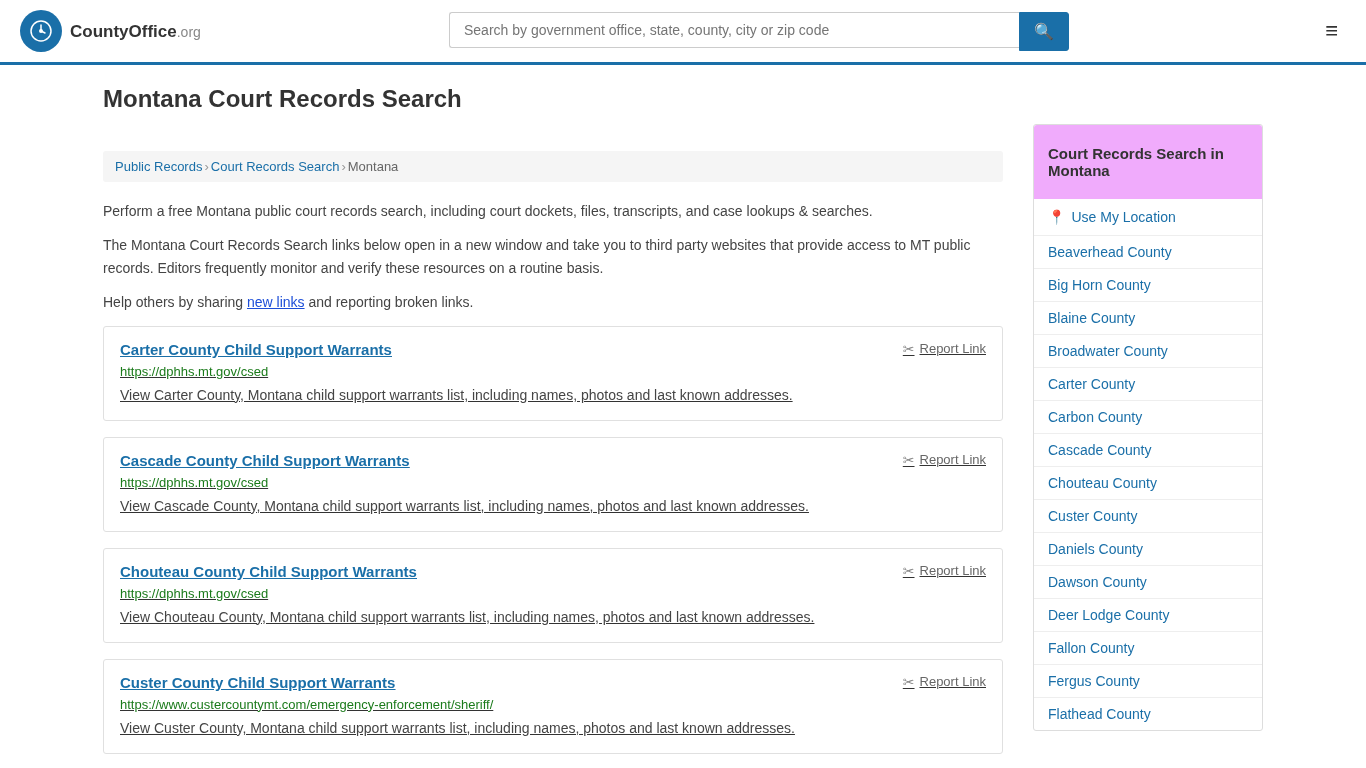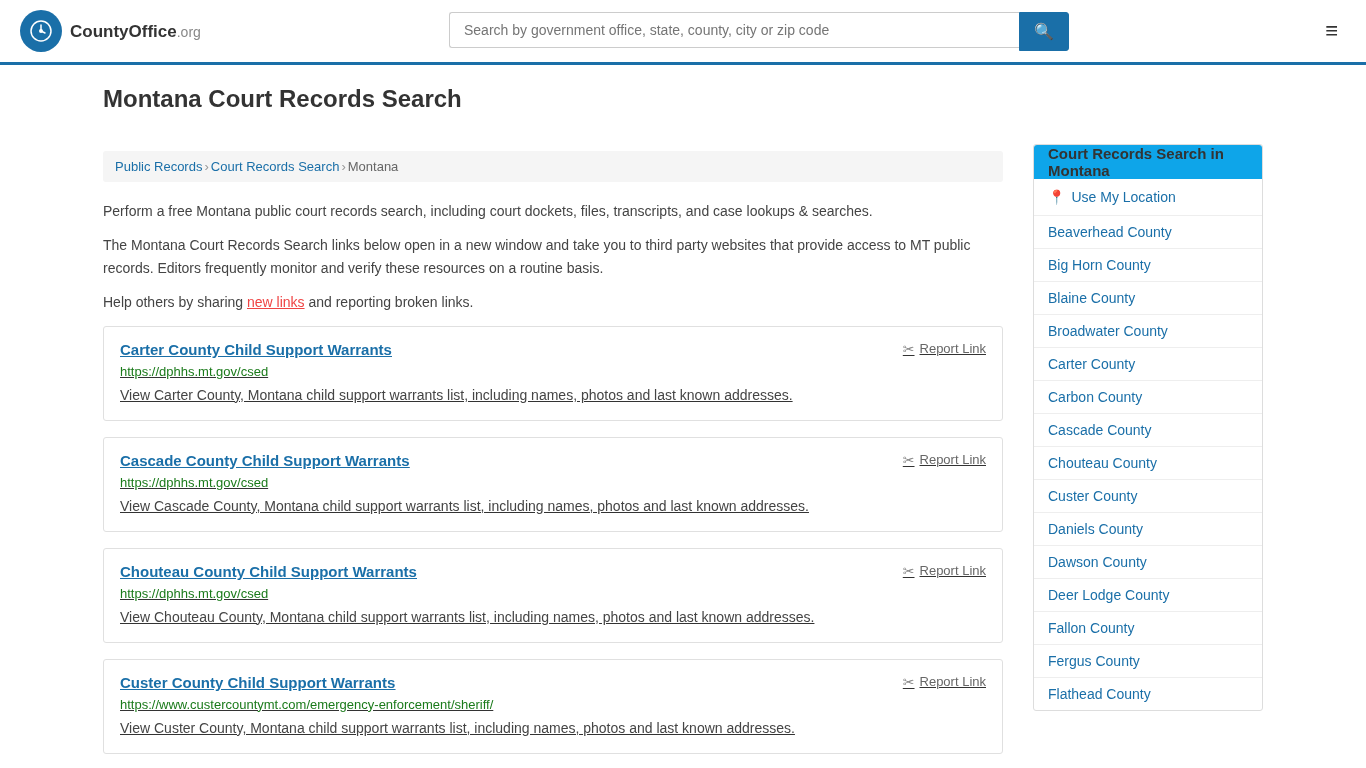--- a/index.html
+++ b/index.html
@@ -118,21 +118,21 @@
     }
     .breadcrumb-sep { color: #999; }
 
     .description {
       font-size: 14px;
       color: #444;
       line-height: 1.6;
       margin-bottom: 12px;
     }
     .description a {
-      color: #ef4444;
+      color: #1d4ed8;
       text-decoration: underline;
     }
 
     
     .result-card {
       border: 1px solid #e0e0e0;
       border-radius: 3px;
       padding: 14px 16px;
       margin-bottom: 16px;
       text-decoration: underline;
@@ -179,22 +179,22 @@
     
     .sidebar {
       width: 230px;
       flex-shrink: 0;
     }
     .sidebar-box {
       border: 1px solid #ddd;
       border-radius: 3px;
     }
     .sidebar-header-box {
-      background: #0ea5e9;
-      padding: 0 14px;
+      background: #f0abfc;
+      padding: 20px 14px;
       font-size: 15px;
       font-weight: bold;
       color: #333;
       border-radius: 3px 3px 0 0;
     }
     .sidebar-location {
       padding: 10px 14px;
       display: flex;
       align-items: center;
       gap: 6px;

